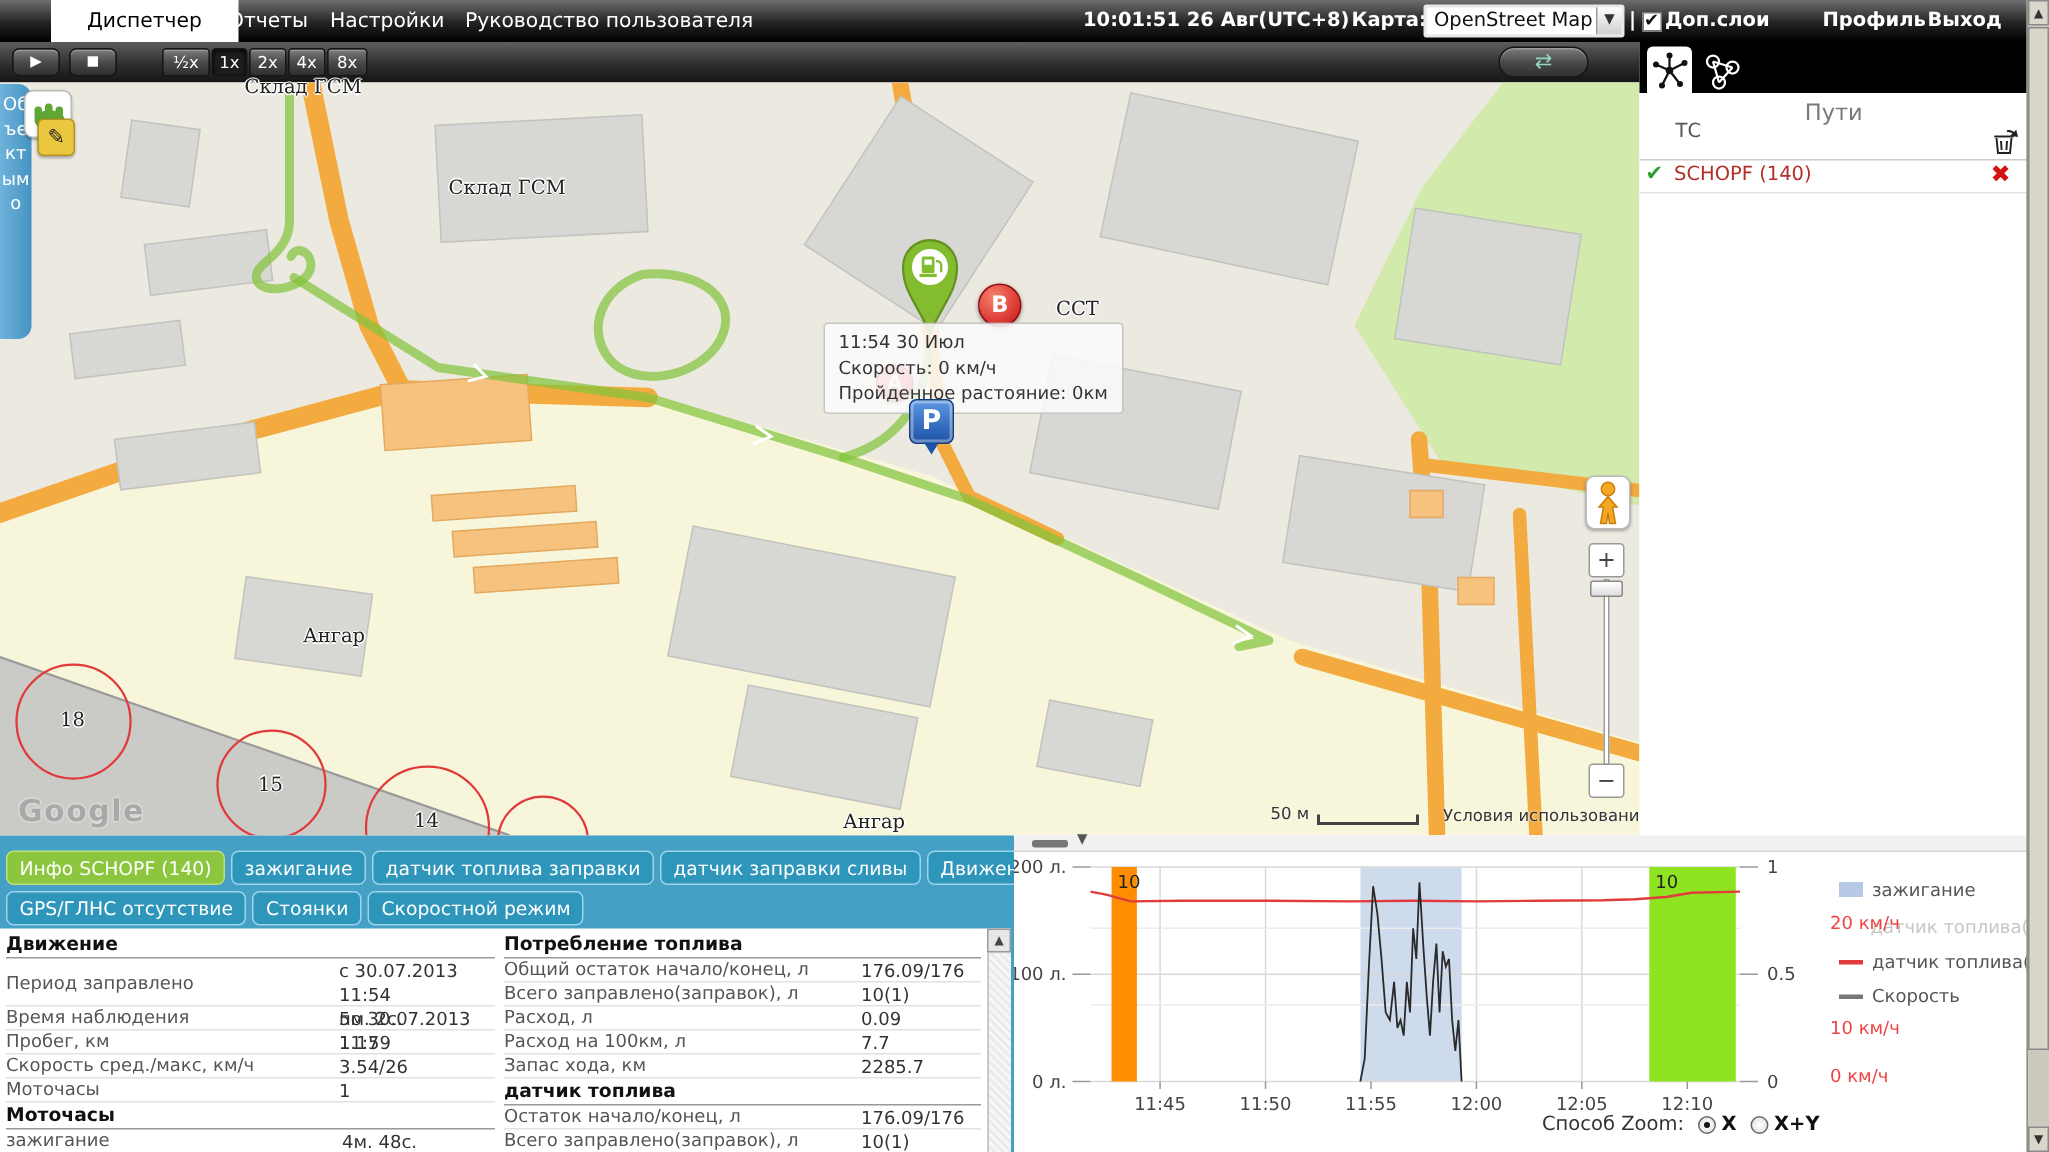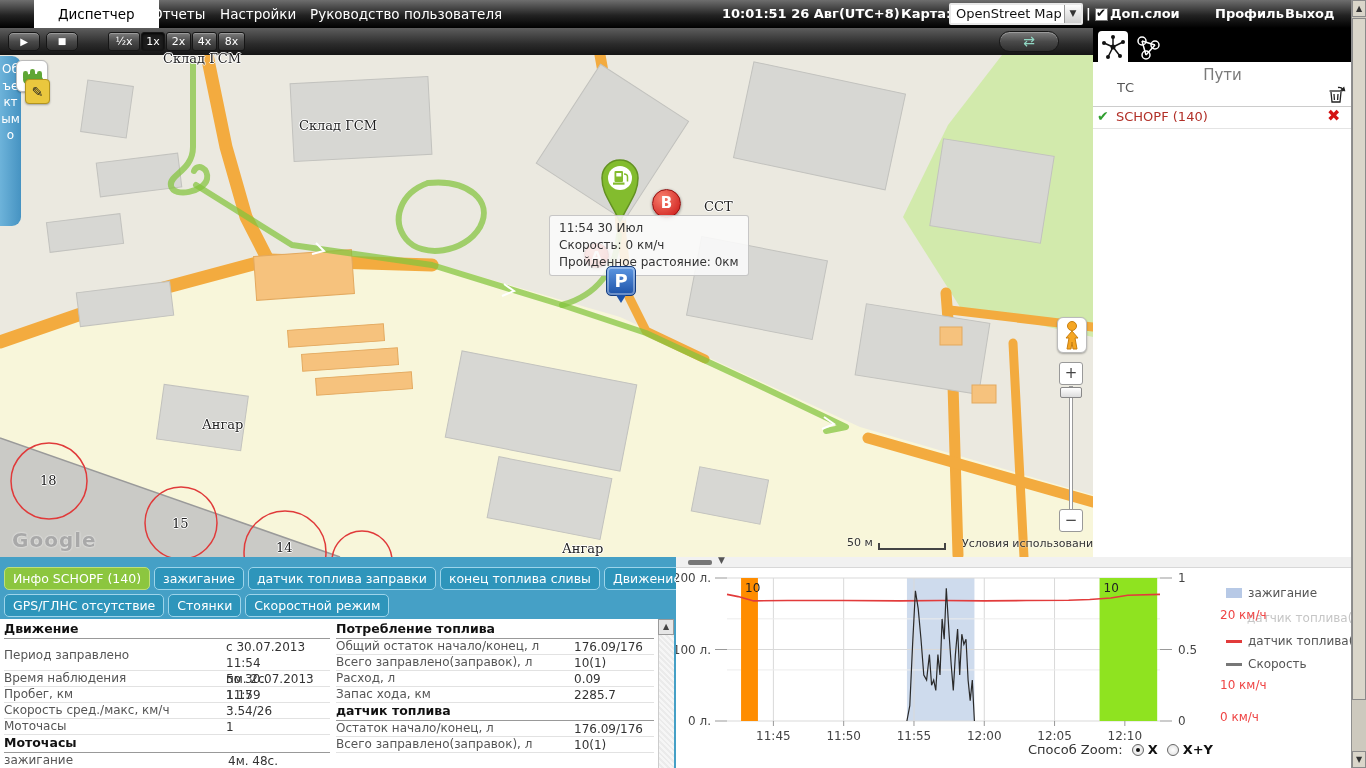--- a/index.html
+++ b/index.html
@@ -308,21 +308,21 @@
   <div id="veh-check" class="abs">✔</div>
   <div id="veh-name" class="abs">SCHOPF (140)</div>
   <div id="veh-del" class="abs">✖</div>
   <div class="side-sep abs" style="top:128px;border-top-color:#e4e4e4;"></div>
 
   <div id="bottom-panel" class="abs"></div>
   <div class="tab-row abs" style="top:567px;">
     <div class="btab active">Инфо SCHOPF (140)</div>
     <div class="btab">зажигание</div>
     <div class="btab">датчик топлива заправки</div>
-    <div class="btab">конец топлива сливы</div>
+    <div class="btab">датчик заправки сливы</div>
     <div class="btab">Движение</div>
   </div>
   <div class="tab-row abs" style="top:594px;">
     <div class="btab">GPS/ГЛНС отсутствие</div>
     <div class="btab">Стоянки</div>
     <div class="btab">Скоростной режим</div>
   </div>
   <div id="stats-area" class="abs"></div>
 
   <div class="stats-col" style="left:4px;width:326px;">
@@ -335,20 +335,21 @@
     <div class="srow"><span class="lbl">Моточасы</span><span class="val" style="left:222px;">1</span></div>
     <div class="sec-h">Моточасы</div>
     <div class="srow"><span class="lbl">зажигание</span><span class="val" style="left:224px;">4м. 48с.</span></div>
   </div>
 
   <div class="stats-col" style="left:336px;width:318px;">
     <div class="sec-h">Потребление топлива</div>
     <div class="srow"><span class="lbl">Общий остаток начало/конец, л</span><span class="val" style="left:238px;">176.09/176</span></div>
     <div class="srow"><span class="lbl">Всего заправлено(заправок), л</span><span class="val" style="left:238px;">10(1)</span></div>
     <div class="srow"><span class="lbl">Расход, л</span><span class="val" style="left:238px;">0.09</span></div>
+    <div class="srow"><span class="lbl">Расход на 100км, л</span><span class="val" style="left:238px;">7.7</span></div>
     <div class="srow"><span class="lbl">Запас хода, км</span><span class="val" style="left:238px;">2285.7</span></div>
     <div class="sec-h">датчик топлива</div>
     <div class="srow"><span class="lbl">Остаток начало/конец, л</span><span class="val" style="left:238px;">176.09/176</span></div>
     <div class="srow"><span class="lbl">Всего заправлено(заправок), л</span><span class="val" style="left:238px;">10(1)</span></div>
 
   </div>
 
   <div id="stats-scroll" class="abs">
     <div class="sb-btn" style="left:-1px;top:0;">▲</div>
   </div>

